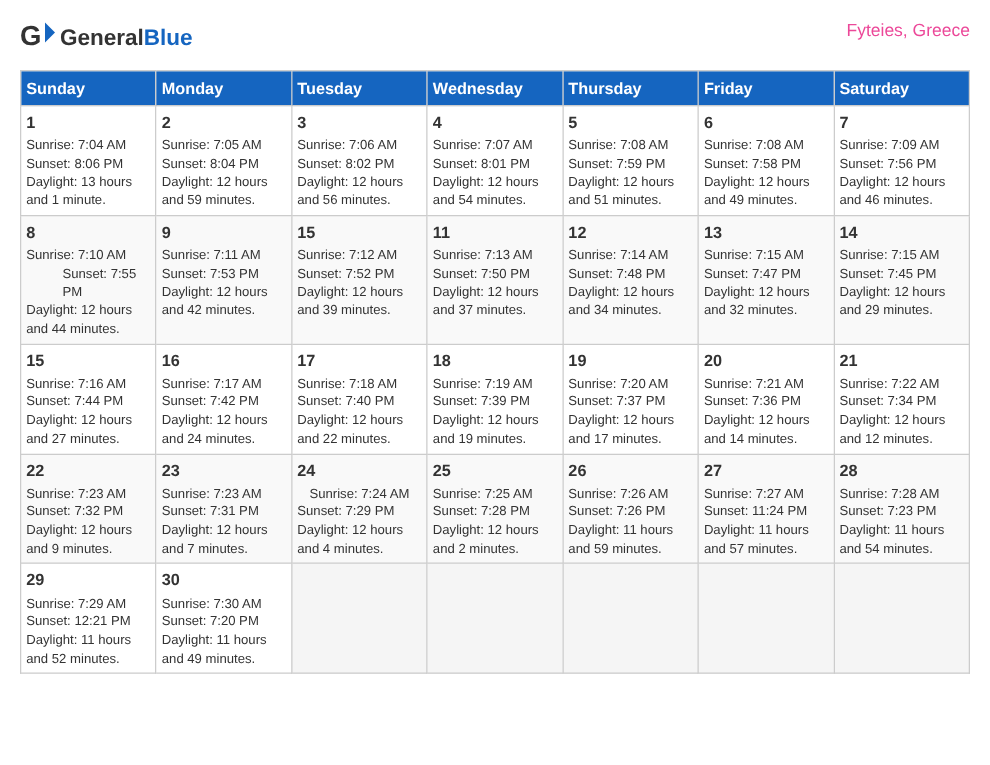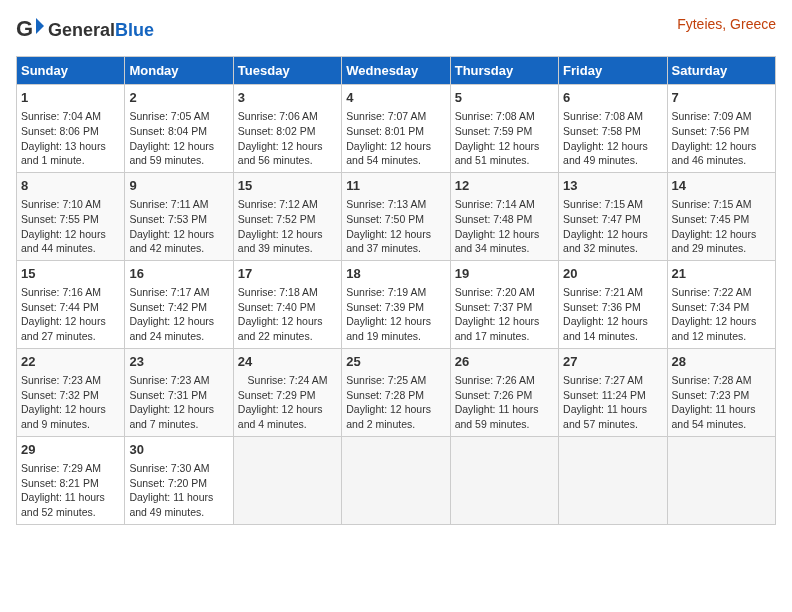--- a/index.html
+++ b/index.html
@@ -38,21 +38,21 @@
     .title-block {
       text-align: right;
     }
     .month-title {
       font-size: 32px;
       font-weight: bold;
       color: #333;
     }
     .location-title {
       font-size: 14px;
-      color: #c2410c;
+      color: #ec4899;
     }
     table {
       width: 100%;
       border-collapse: collapse;
       table-layout: fixed;
     }
     th {
       background-color: #1565c0;
       color: #fff;
       font-size: 13px;
@@ -163,21 +163,21 @@
           <span style="display: block;">Sunrise: 7:09 AM</span>
           <span style="display: block;">Sunset: 7:56 PM</span>
           <span style="display: block;">Daylight: 12 hours</span>
           <span style="display: block;">and 46 minutes.</span>
         </td>
       </tr>
       <tr>
         <td>
           <span class="day-num">8</span>
           <span style="display: block;">Sunrise: 7:10 AM</span>
-          <span style="display: block;">Sunset: 7:55 PM</span>
+          <span style="display: block; margin-left: 29px;">Sunset: 7:55 PM</span>
           <span style="display: block;">Daylight: 12 hours</span>
           <span style="display: block;">and 44 minutes.</span>
         </td>
         <td>
           <span class="day-num">9</span>
           <span style="display: block;">Sunrise: 7:11 AM</span>
           <span style="display: block;">Sunset: 7:53 PM</span>
           <span style="display: block;">Daylight: 12 hours</span>
           <span style="display: block;">and 42 minutes.</span>
         </td>
@@ -316,21 +316,21 @@
           <span style="display: block;">Sunrise: 7:28 AM</span>
           <span style="display: block;">Sunset: 7:23 PM</span>
           <span style="display: block;">Daylight: 11 hours</span>
           <span style="display: block;">and 54 minutes.</span>
         </td>
       </tr>
       <tr>
         <td>
           <span class="day-num">29</span>
           <span style="display: block;">Sunrise: 7:29 AM</span>
-          <span style="display: block;">Sunset: 8:21 PM</span>
+          <span style="display: block;">Sunset: 12:21 PM</span>
           <span style="display: block;">Daylight: 11 hours</span>
           <span style="display: block;">and 52 minutes.</span>
         </td>
         <td>
           <span class="day-num">30</span>
           <span style="display: block;">Sunrise: 7:30 AM</span>
           <span style="display: block;">Sunset: 7:20 PM</span>
           <span style="display: block;">Daylight: 11 hours</span>
           <span style="display: block;">and 49 minutes.</span>
         </td>

